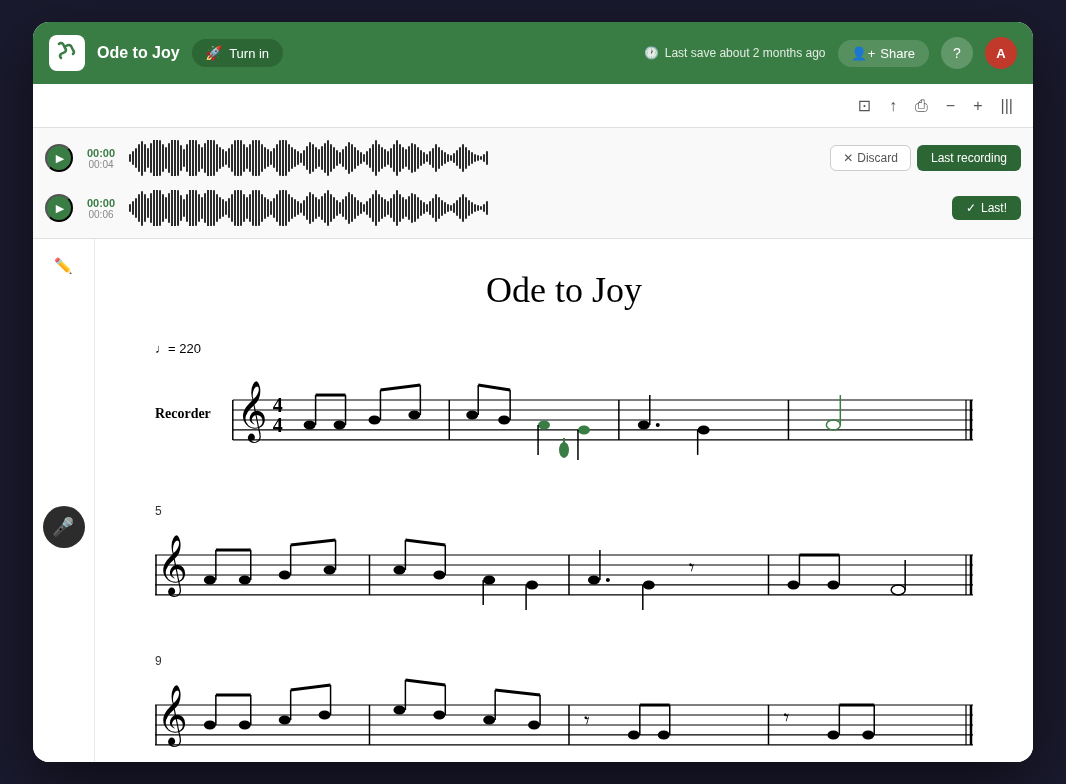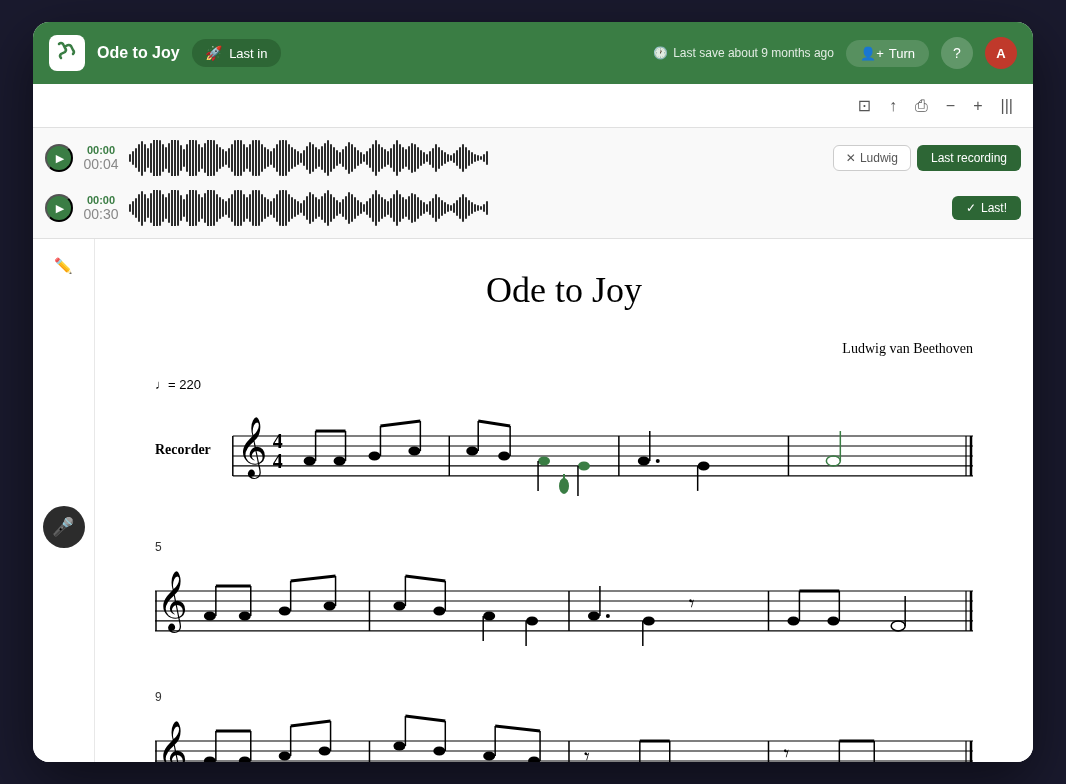--- a/index.html
+++ b/index.html
@@ -201,21 +201,21 @@
     .play-icon { color: #fff; font-size: 11px; margin-left: 2px; }
     .track-time {
       font-size: 11px;
       color: #3a7d44;
       font-weight: 600;
       width: 36px;
       text-align: center;
       flex-shrink: 0;
     }
     .track-time-sub {
-      font-size: 14px;
+      font-size: 10px;
       color: #888;
     }
     .waveform {
       flex: 1;
       height: 36px;
       display: flex;
       align-items: center;
       gap: 1px;
       overflow: hidden;
     }
@@ -323,30 +323,30 @@
       <span class="logo-icon">
         <svg width="22" height="22" viewBox="0 0 22 22" fill="none">
           <path d="M3 4 Q5 2 7 4 L9 8 Q11 10 9 12 L5 14 Q3 16 5 18" stroke="#3a7d44" stroke-width="2.5" fill="none" stroke-linecap="round"></path>
           <path d="M10 6 Q13 4 15 6 L17 10 Q19 12 17 14" stroke="#3a7d44" stroke-width="2.5" fill="none" stroke-linecap="round"></path>
         </svg>
       </span>
     </div>
     <span class="doc-title">Ode to Joy</span>
     <button class="turn-in-btn">
       <span class="rocket-icon">🚀</span>
-      <span>Last in</span>
+      <span>Turn in</span>
     </button>
     <div class="header-spacer"></div>
     <div class="save-info">
       <span class="clock-icon">🕐</span>
-      <span>Last save about 9 months ago</span>
+      <span>Last save about 2 months ago</span>
     </div>
     <button class="share-btn">
       <span>👤+</span>
-      <span>Turn</span>
+      <span>Share</span>
     </button>
     <button class="help-btn">
       <span>?</span>
     </button>
     <div class="avatar">
       <span>A</span>
     </div>
   </div>
 
   <div class="right-panel">
@@ -488,35 +488,35 @@
             <div class="waveform-bar" style="height: 12px;"></div>
             <div class="waveform-bar" style="height: 8px;"></div>
             <div class="waveform-bar" style="height: 6px;"></div>
             <div class="waveform-bar" style="height: 4px;"></div>
             <div class="waveform-bar" style="height: 8px;"></div>
             <div class="waveform-bar" style="height: 14px;"></div>
           </div>
         <div class="track-actions">
           <button class="discard-btn">
             <span>✕</span>
-            <span>Ludwig</span>
+            <span>Discard</span>
           </button>
           <button class="save-rec-btn">
             <span>Last recording</span>
           </button>
         </div>
       </div>
 
       <div class="audio-track">
         <button class="play-btn">
           <span class="play-icon">▶</span>
         </button>
         <div style="display:flex;flex-direction:column;align-items:center;width:36px;flex-shrink:0;">
           <span class="track-time">00:00</span>
-          <span class="track-time-sub">00:30</span>
+          <span class="track-time-sub">00:06</span>
         </div>
         <div class="waveform" id="waveform2">
             <div class="waveform-bar" style="height: 8px;"></div>
             <div class="waveform-bar" style="height: 14px;"></div>
             <div class="waveform-bar" style="height: 20px;"></div>
             <div class="waveform-bar" style="height: 28px;"></div>
             <div class="waveform-bar" style="height: 35px;"></div>
             <div class="waveform-bar" style="height: 28px;"></div>
             <div class="waveform-bar" style="height: 20px;"></div>
             <div class="waveform-bar" style="height: 30px;"></div>
@@ -648,21 +648,20 @@
         <div class="pencil-btn">✏️</div>
         <div style="flex:1;position:relative;width:100%;display:flex;align-items:center;justify-content:center;">
           <div class="mic-btn" style="position:static;transform:none;">
             <span>🎤</span>
           </div>
         </div>
       </div>
 
       <div class="sheet-area">
         <div class="sheet-title">Ode to Joy</div>
-        <div class="composer-name">Ludwig van Beethoven</div>
 
         <div class="staff-container">
           <div class="tempo-mark">♩= 220</div>
           <svg width="100%" height="100" viewBox="0 0 820 100">
 
             <text x="0" y="58" font-size="14" font-weight="bold" font-family="Georgia, serif">Recorder</text>
 
             <text x="82" y="68" font-size="52" font-family="serif">𝄞</text>
 
             <text x="118" y="52" font-size="20" font-weight="bold" font-family="serif">4</text>

